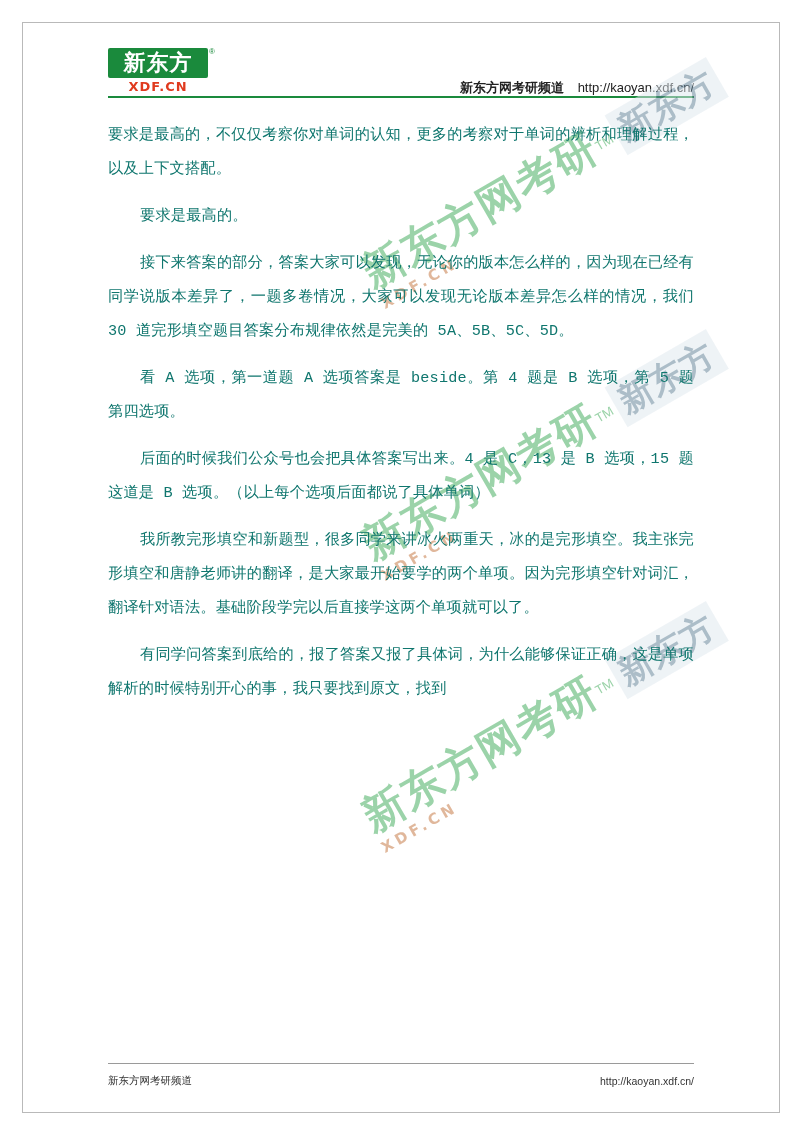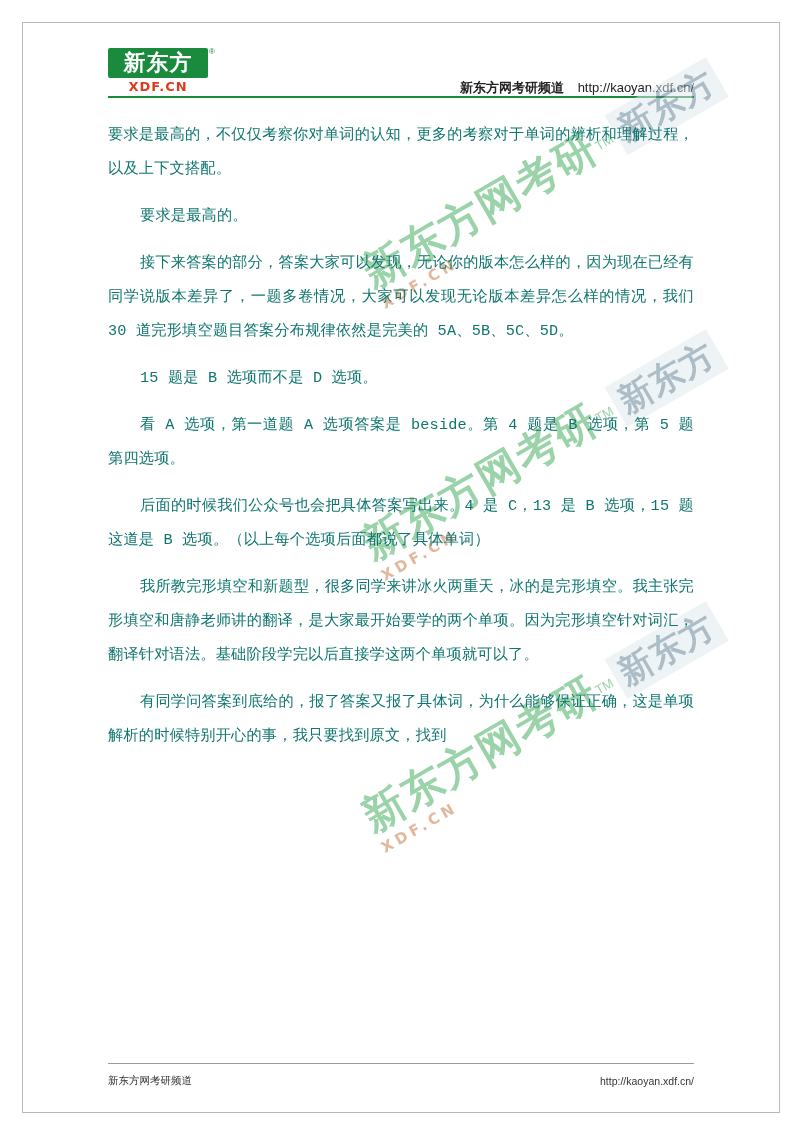--- a/index.html
+++ b/index.html
@@ -230,21 +230,20 @@
       <div class="header-right">
         <span>新东方网考研频道</span>
         <span class="hr-url">http://kaoyan.xdf.cn/</span>
       </div>
     </div>
 
     <div class="body-text">
       <p class="para">要求是最高的，不仅仅考察你对单词的认知，更多的考察对于单词的辨析和理解过程，以及上下文搭配。</p>
       <p class="para indent">要求是最高的。</p>
       <p class="para indent">接下来答案的部分，答案大家可以发现，无论你的版本怎么样的，因为现在已经有同学说版本差异了，一题多卷情况，大家可以发现无论版本差异怎么样的情况，我们 30 道完形填空题目答案分布规律依然是完美的 5A、5B、5C、5D。</p>
-      <p class="para indent">15 题是 B 选项而不是 D 选项。</p>
       <p class="para indent">看 A 选项，第一道题 A 选项答案是 beside。第 4 题是 B 选项，第 5 题第四选项。</p>
       <p class="para indent">后面的时候我们公众号也会把具体答案写出来。4 是 C，13 是 B 选项，15 题这道是 B 选项。（以上每个选项后面都说了具体单词）</p>
       <p class="para indent">我所教完形填空和新题型，很多同学来讲冰火两重天，冰的是完形填空。我主张完形填空和唐静老师讲的翻译，是大家最开始要学的两个单项。因为完形填空针对词汇，翻译针对语法。基础阶段学完以后直接学这两个单项就可以了。</p>
       <p class="para indent">有同学问答案到底给的，报了答案又报了具体词，为什么能够保证正确，这是单项解析的时候特别开心的事，我只要找到原文，找到</p>
     </div>
 
   </div>
 
   <div class="footer">
     <span class="f-left">新东方网考研频道</span>

